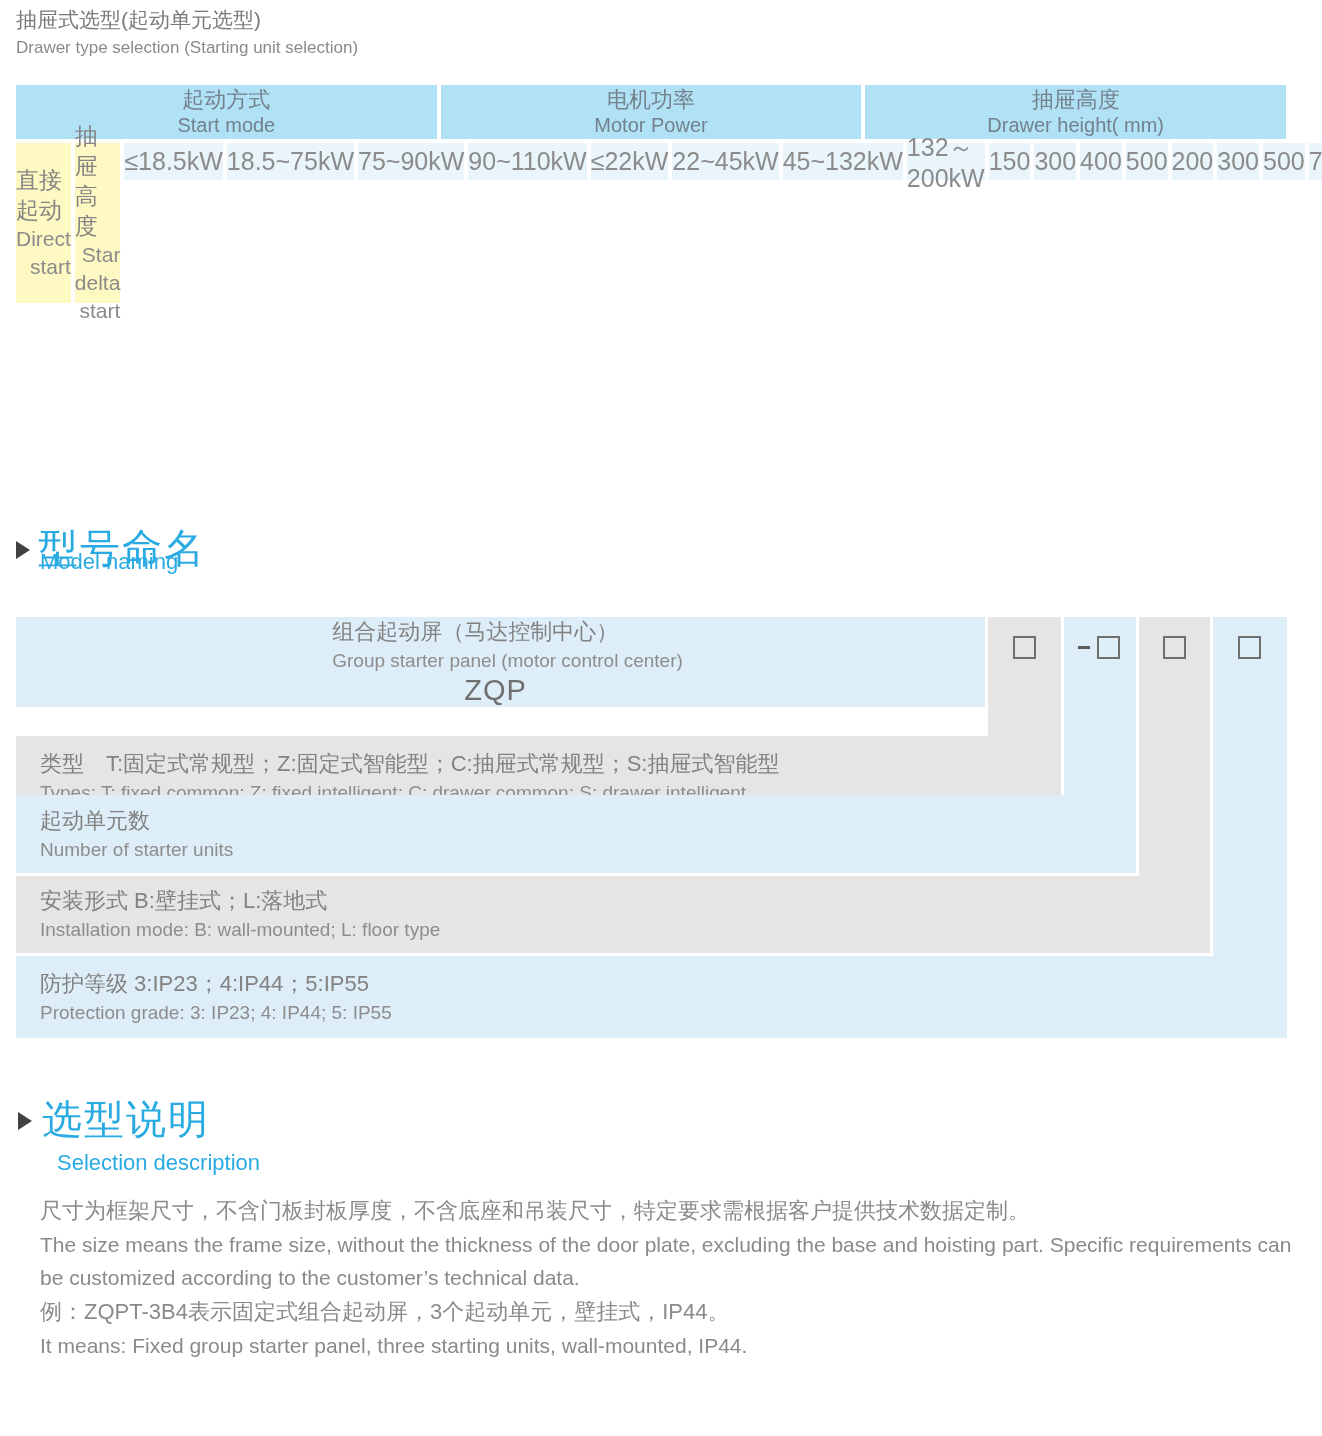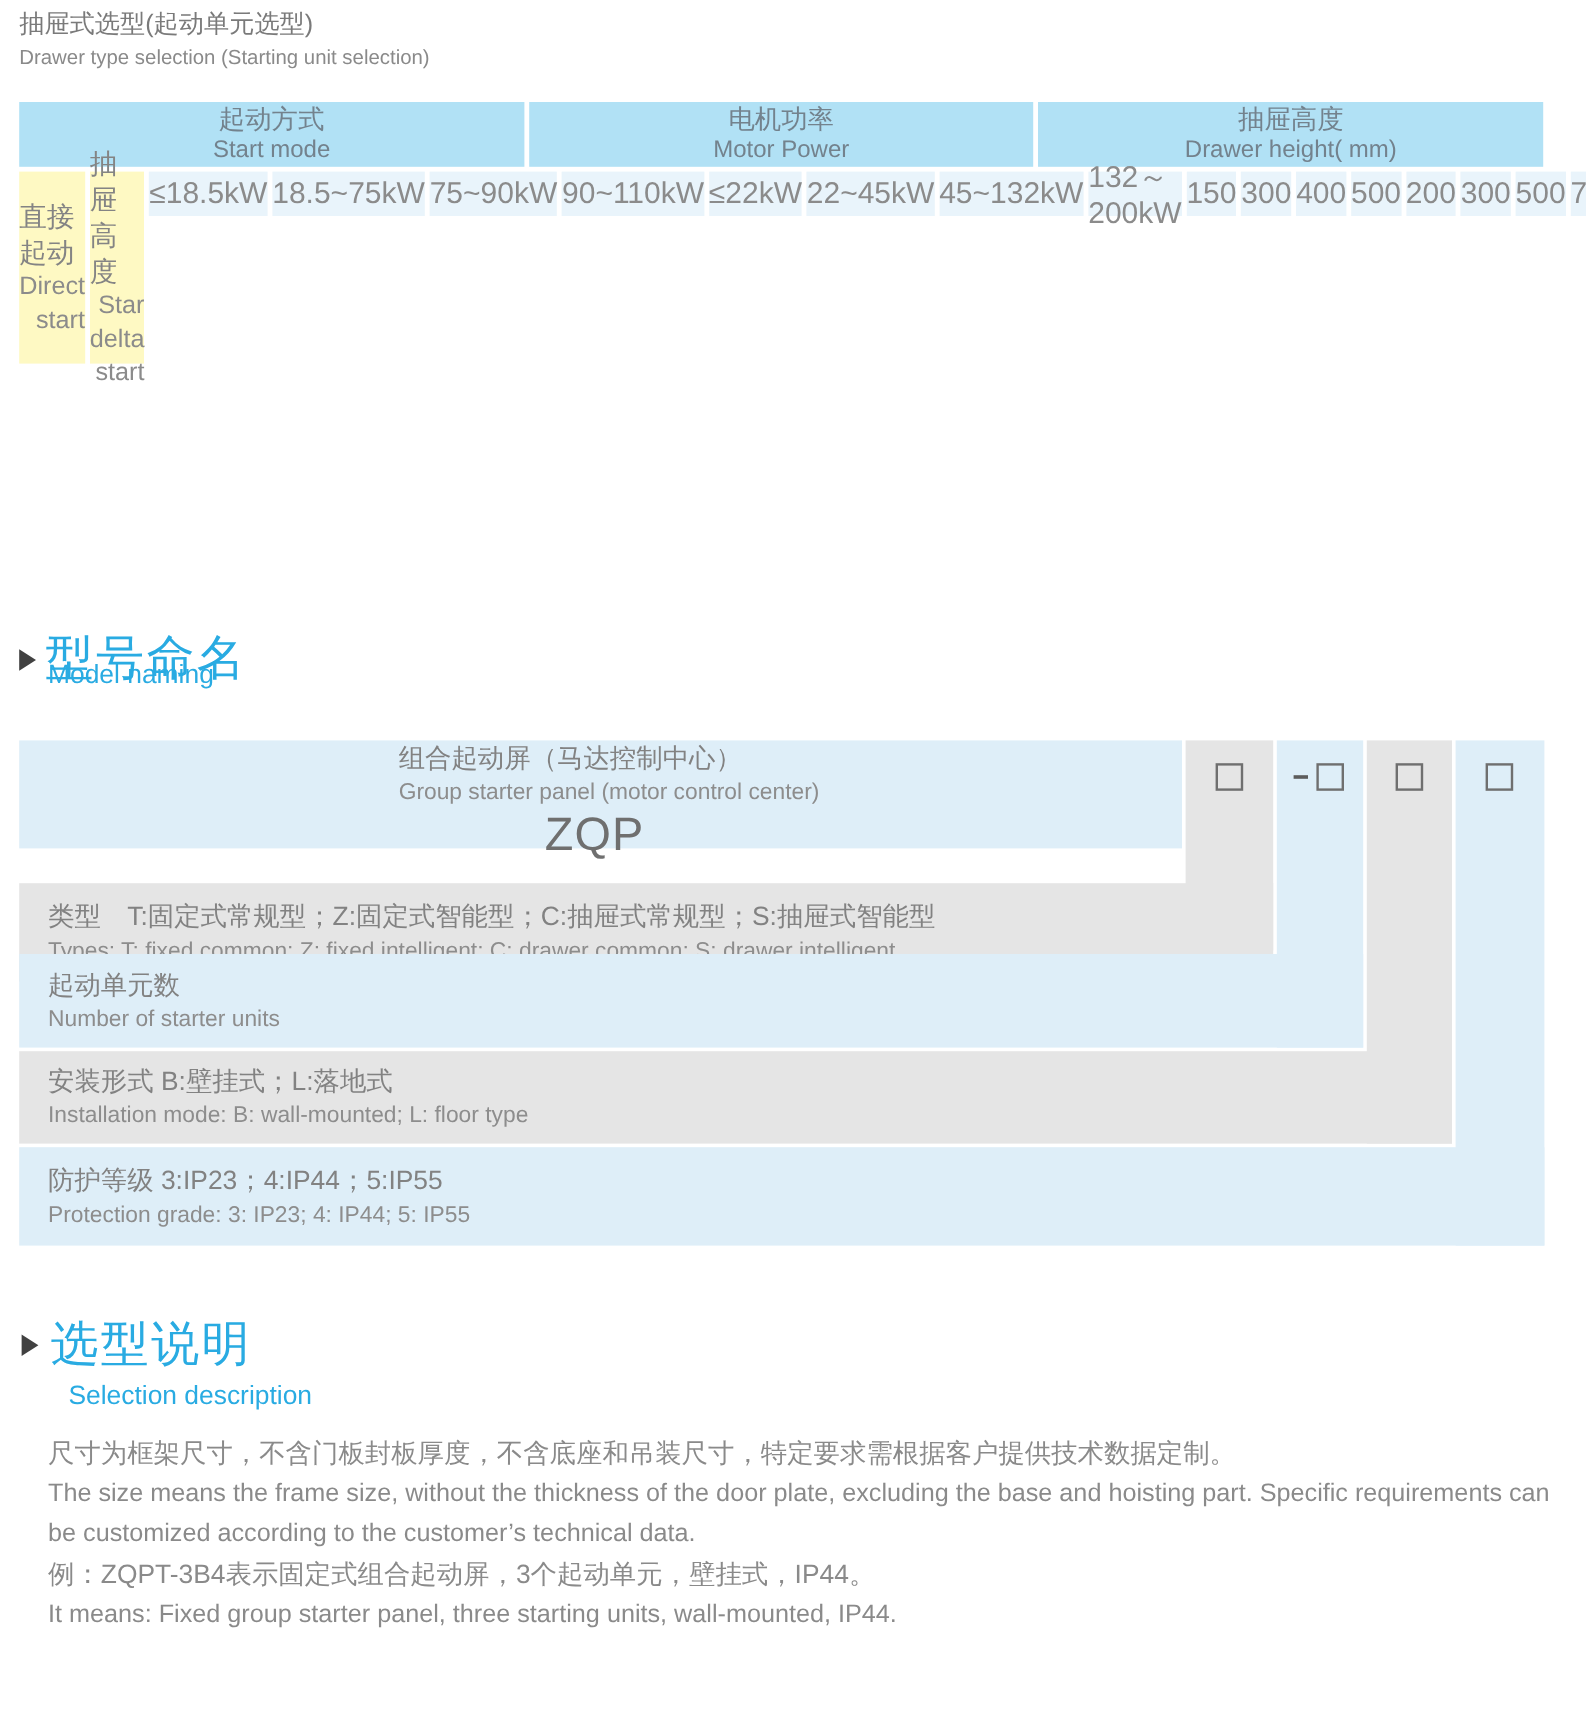--- a/index.html
+++ b/index.html
@@ -48,21 +48,21 @@
 
   
   .band { position:absolute; }
   .blue-band { background:#deeef8; }
   .gray-band { background:#e5e5e5; }
   .nb-text { display:flex; flex-direction:column; justify-content:center; padding-left:24px; height:100%; }
   .nb-text .zh { font-size:22px; line-height:30px; color:#828282; }
   .nb-text .en { font-size:19px; line-height:27px; color:#8d8d8d; }
   .nb-r1 { display:flex; align-items:center; justify-content:space-between; padding-right:10px;flex-direction:column; }
   .nb-r1 .nb-text { padding-left:24px; }
-  .zqp { font-size:39px; color:#6f6f6f; letter-spacing:1px; padding-bottom:18px; }
+  .zqp { font-size:29px; color:#6f6f6f; letter-spacing:1px; padding-bottom:18px; }
   .ph-box { position:absolute; width:23px; height:23px; border:2px solid #6f6f6f; background:transparent; }
   .dash-box-wrap { position:absolute; display:flex; align-items:center; gap:7px; }
   .code-dash { width:12px; height:3px; background:#5c5c5c; }
   .ph-box-inline { width:23px; height:23px; border:2px solid #6f6f6f; }
 
   
   .para { left:40px; top:1193px; width:1252px; color:#8a8a8a; }
   .para .zh { font-size:22px; line-height:35px; }
   .para .en { font-size:21px; line-height:33px; }
 </style>

